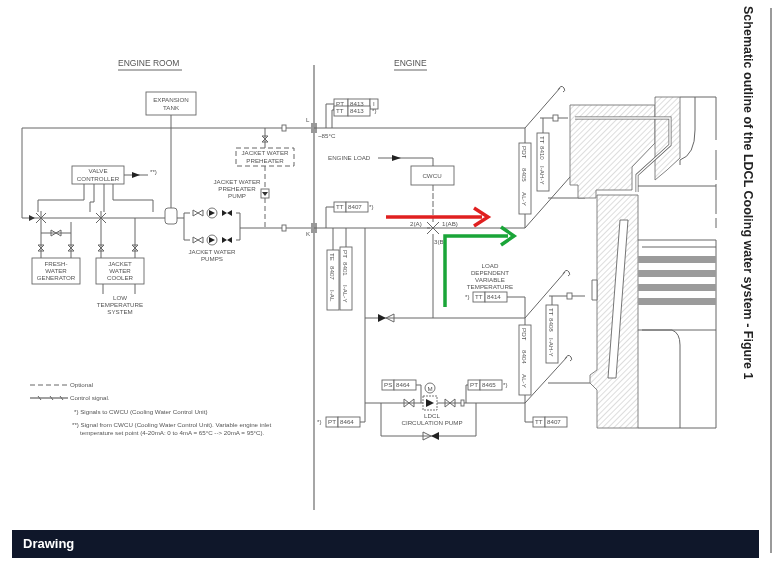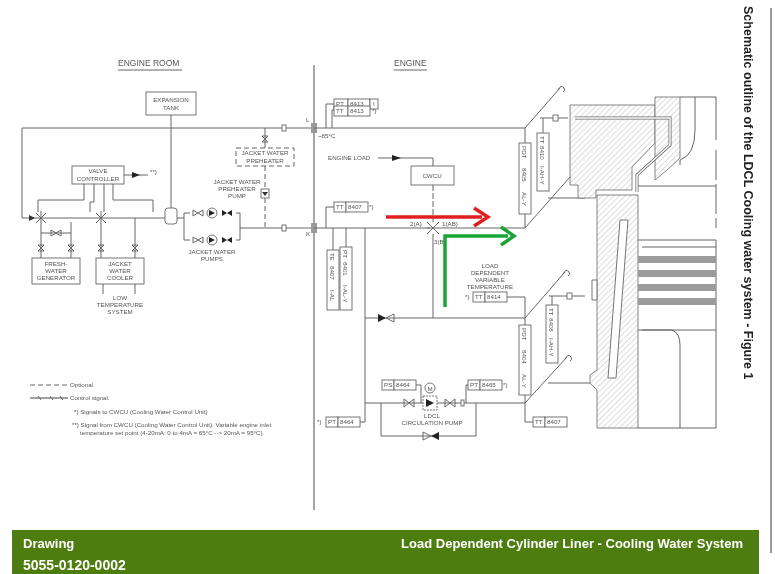--- a/index.html
+++ b/index.html
@@ -9,21 +9,21 @@
   .ln { stroke:#666; stroke-width:1; fill:none; }
   .lnb { stroke:#444; stroke-width:1.2; fill:none; }
   .box { stroke:#666; stroke-width:0.9; fill:#fff; }
   .dash { stroke:#666; stroke-width:1; fill:none; stroke-dasharray:5 3; }
   .t6 { font-size:6.2px; }
   .t8 { font-size:8.5px; }
   .hatch { fill:url(#hatch); stroke:#777; stroke-width:0.9; }
   #side-title { position:absolute; left:737px; top:6px; width:18px; height:400px; }
   #side-title span { position:absolute; left:0; top:0; transform-origin:0 0; transform:translate(18px,0) rotate(90deg); white-space:nowrap; font-weight:bold; font-size:12.5px; color:#222; font-family:"Liberation Sans", sans-serif; }
   #side-rule { position:absolute; left:770px; top:8px; width:2px; height:545px; background:#9a9a9a; }
-  #footer { position:absolute; left:12px; top:530px; width:747px; height:44px; background:#4d7c0f; color:#fff; font-family:"Liberation Sans", sans-serif; font-weight:bold; }
+  #footer { position:absolute; left:12px; top:530px; width:747px; height:28px; background:#0f172a; color:#fff; font-family:"Liberation Sans", sans-serif; font-weight:bold; }
   #footer .label { position:absolute; left:11px; top:6px; font-size:13px; }
   #footer .num { position:absolute; left:11px; top:27px; font-size:14px; }
   #footer .title { position:absolute; right:16px; top:6px; font-size:13px; }
 </style>
 </head>
 <body>
 
 <svg id="diagram" viewBox="0 0 775 520" xmlns="http://www.w3.org/2000/svg">
   <defs>
     <pattern id="hatch" width="4" height="4" patternUnits="userSpaceOnUse" patternTransform="rotate(45)">
@@ -379,14 +379,13 @@
 </svg>
 
 <div id="side-title">
   <span>Schematic outline of the LDCL Cooling water system - Figure 1</span>
 </div>
 <div id="side-rule"></div>
 
 <div id="footer">
   <div class="label">Drawing</div>
   <div class="num">5055-0120-0002</div>
-  <div class="title">Load Dependent Cylinder Liner - Cooling Water System</div>
 </div>
 
 </body></html>

